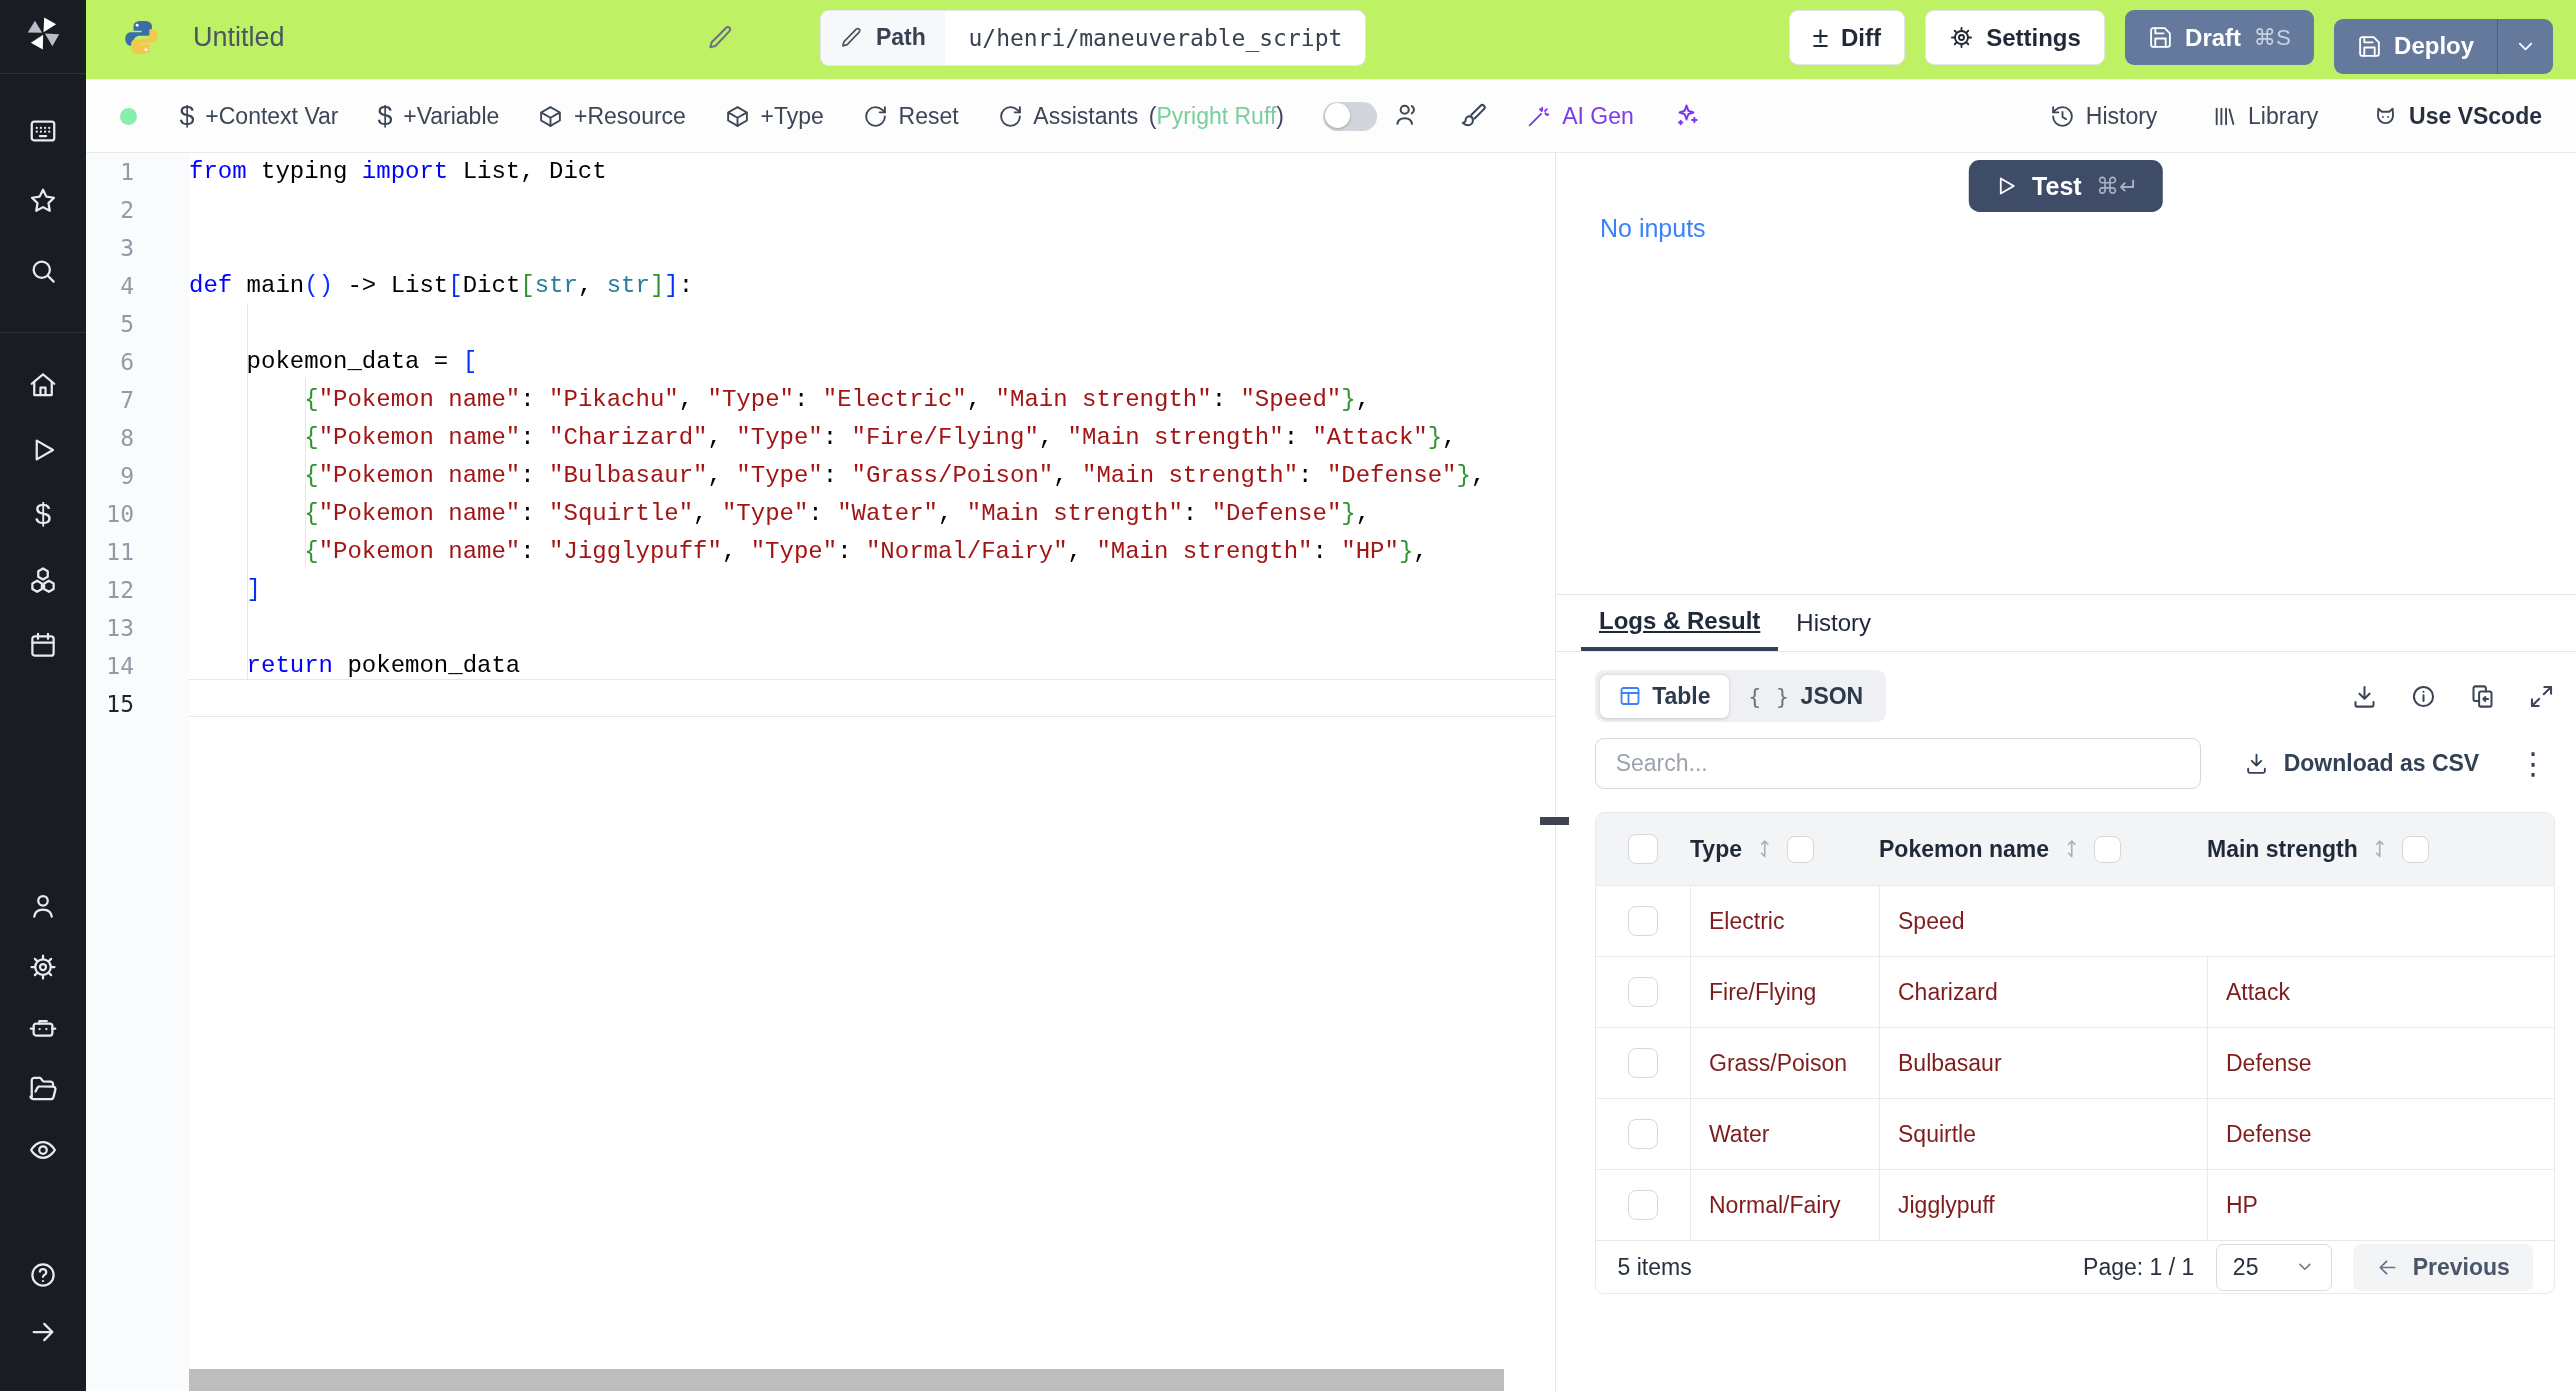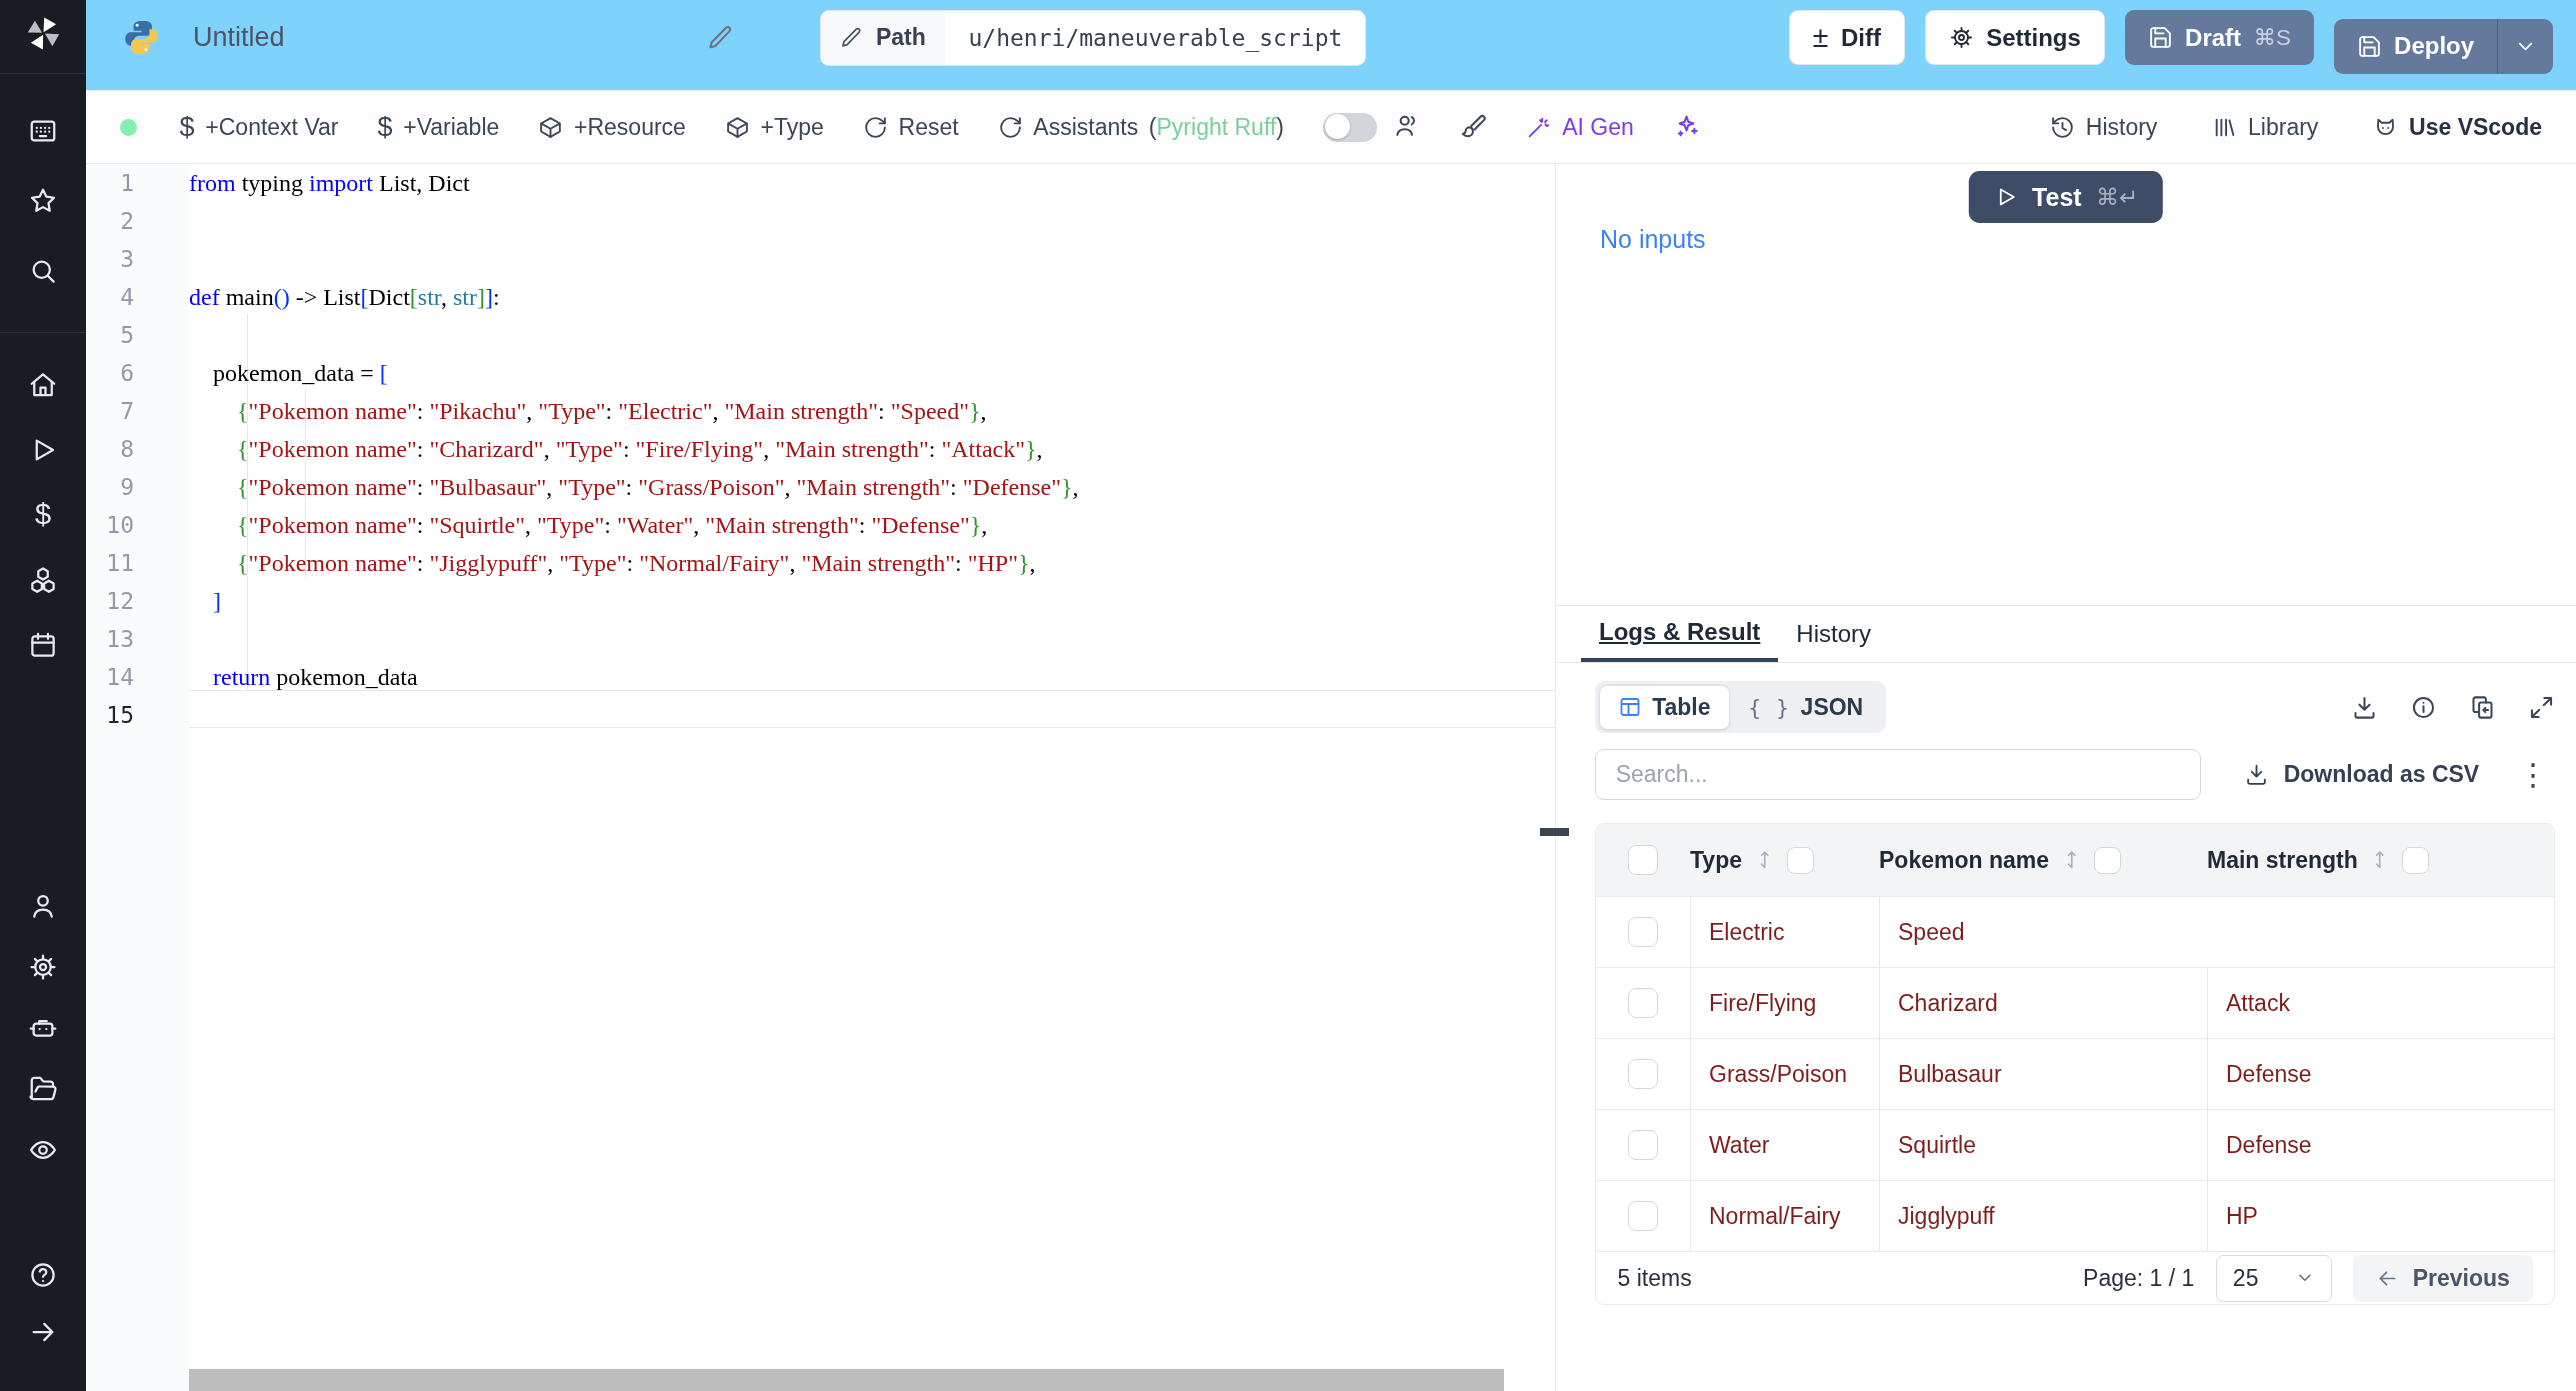--- a/index.html
+++ b/index.html
@@ -24,21 +24,21 @@
   .sb-item.dollar{font-size:29px;font-weight:400;color:#e8eaee;}
   .g1{margin-top:41px;gap:38px;}
   .g2{margin-top:36px;gap:33px;}
   .g3{margin-top:229px;gap:29px;}
   .g4{margin-top:93px;gap:25px;}
 
   
   #main{flex:1;display:flex;flex-direction:column;min-width:0;}
 
   
-  #topbar{height:75px;flex:none;display:flex;align-items:center;padding:0 23px 15px 36px;border-bottom:0.9px solid #edeff2;background:#7dd3fc;}
+  #topbar{height:75px;flex:none;display:flex;align-items:center;padding:0 23px 4px 36px;border-bottom:0.9px solid #edeff2;background:#bef264;}
   .py-logo{width:39px;height:39px;}
   #title{font-size:27px;color:#4b5563;font-weight:500;margin-left:32px;}
   .edit-pencil{width:27px;height:27px;color:#6b7280;margin-left:auto;cursor:pointer;}
   .path-pill{margin-left:86px;height:54px;border:0.9px solid #e3e6ea;border-radius:9px;display:flex;align-items:stretch;overflow:hidden;background:#fff;}
   .path-left{display:flex;align-items:center;gap:12.5px;background:#f7f8fa;padding:0 19.7px;}
   .path-left .ic{width:23px;height:23px;color:#4b5563;}
   .path-label{font-size:23px;font-weight:700;color:#374151;}
   .path-value{display:flex;align-items:center;padding:0 23px;font-family:"DejaVu Sans Mono",monospace;font-size:23px;color:#374151;}
   .top-actions{margin-left:auto;display:flex;align-items:center;gap:19.7px;}
   .btn{height:55px;border-radius:9px;display:flex;align-items:center;gap:12.5px;padding:0 23px;font-size:24px;font-weight:600;cursor:pointer;box-sizing:border-box;}
@@ -75,21 +75,21 @@
 
   
   #content{flex:1;display:flex;min-height:0;}
 
   
   #editor-pane{width:1469px;flex:none;position:relative;background:#fff;border-right:0.9px solid #e5e7eb;}
   #gutter-bg{position:absolute;left:0;top:0;bottom:0;width:103px;background:#fafbfc;}
   #gutter{position:absolute;left:0;top:0;width:103px;font-family:"DejaVu Sans Mono",monospace;font-size:23px;color:#939aa5;}
   #gutter .ln{height:38px;line-height:38px;text-align:right;padding-right:55px;}
   #gutter .ln.active{color:#1f242e;}
-  #code-lines{position:absolute;left:103px;top:0;right:0;font-family:Liberation Serif, serif;font-size:24px;}
+  #code-lines{position:absolute;left:103px;top:0;right:0;font-family:Liberation Mono, monospace;font-size:24px;}
   .cl{height:38px;line-height:38px;white-space:pre;cursor:text;}
   .tok-k{color:#0000ff;}
   .tok-p{color:#000000;}
   .tok-s{color:#a31515;}
   .tok-t{color:#267f99;}
   .tok-b1{color:#0431fa;}
   .tok-b2{color:#319331;}
   .indent-guide{position:absolute;width:0.9px;background:#e4e6e9;}
   #guide1{left:161px;top:150px;height:376px;}
   #guide2{left:219px;top:225px;height:188px;}

